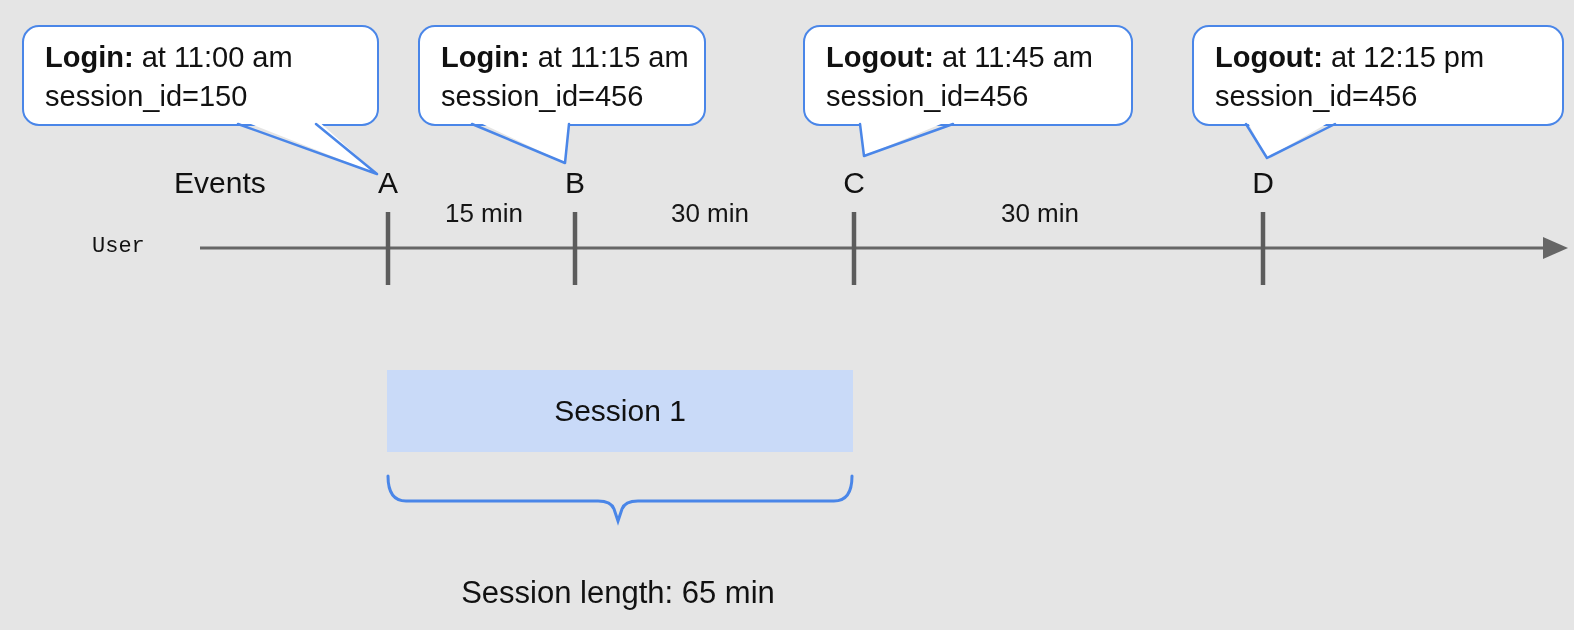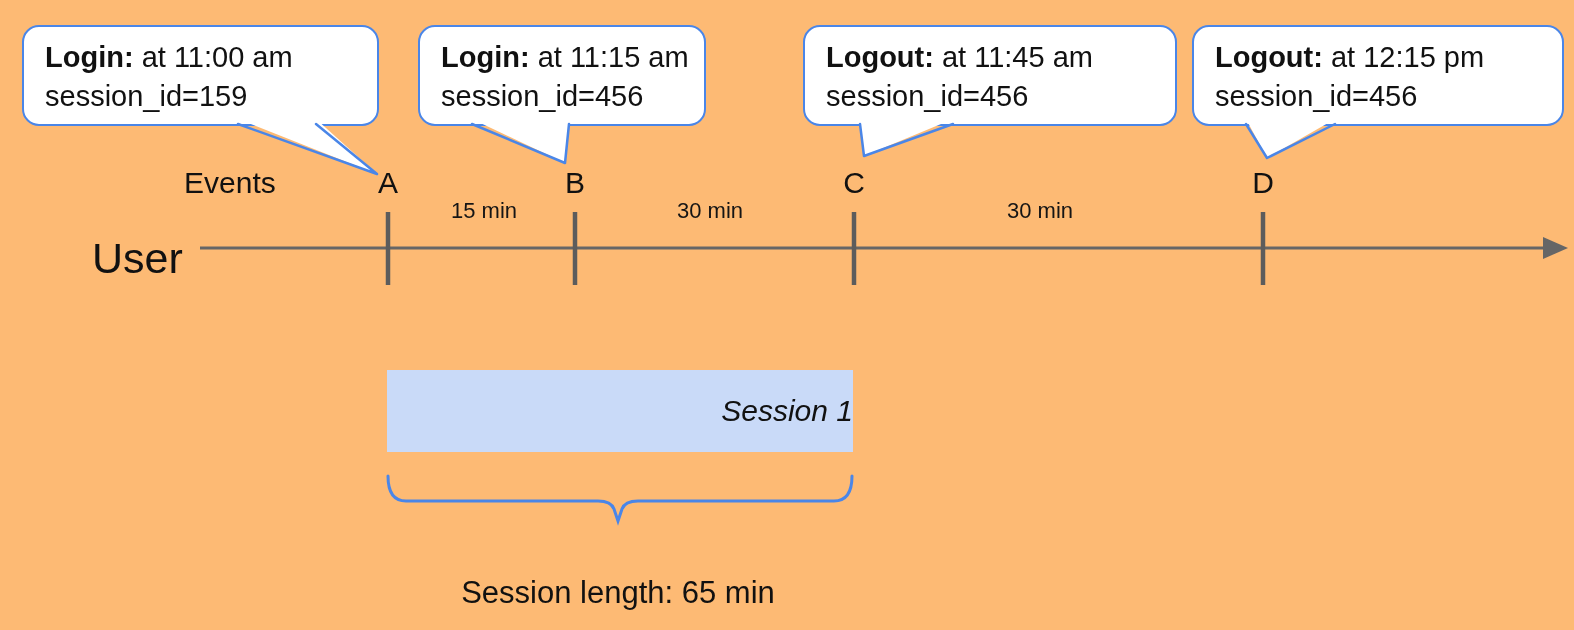--- a/index.html
+++ b/index.html
@@ -5,21 +5,21 @@
   html, body {
     margin: 0;
     padding: 0;
     background: #ffffff;
     font-family: "Liberation Sans", sans-serif;
   }
   #canvas {
     position: relative;
     width: 1574px;
     height: 630px;
-    background: #fdba74;
+    background: #e5e5e5;
     overflow: hidden;
   }
   
   .bubble {
     position: absolute;
     top: 25px;
     height: 101px;
     box-sizing: border-box;
     border: 2.5px solid #4a86e8;
     border-radius: 17px;
@@ -50,67 +50,66 @@
     white-space: nowrap;
     z-index: 3;
   }
   .events-lbl { font-size: 30px; }
   .event-letter {
     font-size: 30px;
     transform: translateX(-50%);
     top: 166px;
   }
   .interval-lbl {
-    font-size: 22px;
+    font-size: 26px;
     transform: translateX(-50%);
     top: 198px;
     color: #151515;
   }
-  .user-lbl { font-size: 43px; left: 92px; top: 234px; }
+  .user-lbl { font-size: 22px; left: 92px; top: 234px; font-family: Liberation Mono, monospace; }
   
   .session-box {
     position: absolute;
     left: 387px;
     top: 370px;
     width: 466px;
     height: 82px;
     background: #c9daf8;
     display: flex;
     align-items: center;
-    justify-content: flex-end;
+    justify-content: center;
     font-size: 30px;
     color: #111111;
     z-index: 1;
-    font-style: italic;
   }
   .session-length {
     position: absolute;
     left: 618px;
     top: 575px;
     transform: translateX(-50%);
     font-size: 31px;
     color: #111111;
     z-index: 3;
     white-space: nowrap;
   }
 </style>
 </head>
 <body>
 
 <div id="canvas">
 
   <div class="bubble" style="left:22px;  width:357px;">
     <div class="b-line"><span class="b-bold">Login:</span><span> at 11:00 am</span></div>
-    <div class="b-line">session_id=159</div>
+    <div class="b-line">session_id=150</div>
   </div>
   <div class="bubble" style="left:418px; width:288px;">
     <div class="b-line"><span class="b-bold">Login:</span><span> at 11:15 am</span></div>
     <div class="b-line">session_id=456</div>
   </div>
-  <div class="bubble" style="left:803px; width:374px;">
+  <div class="bubble" style="left:803px; width:330px;">
     <div class="b-line"><span class="b-bold">Logout:</span><span> at 11:45 am</span></div>
     <div class="b-line">session_id=456</div>
   </div>
   <div class="bubble" style="left:1192px; width:372px;">
     <div class="b-line"><span class="b-bold">Logout:</span><span> at 12:15 pm</span></div>
     <div class="b-line">session_id=456</div>
   </div>
 
   <svg id="overlay" viewBox="0 0 1574 630" xmlns="http://www.w3.org/2000/svg">
 
@@ -135,21 +134,21 @@
     <polygon points="1543,237 1568,248 1543,259" fill="#666666"></polygon>
 
     <line x1="388" y1="212" x2="388" y2="285" stroke="#5c5c5c" stroke-width="4.5"></line>
     <line x1="575" y1="212" x2="575" y2="285" stroke="#5c5c5c" stroke-width="4.5"></line>
     <line x1="854" y1="212" x2="854" y2="285" stroke="#5c5c5c" stroke-width="4.5"></line>
     <line x1="1263" y1="212" x2="1263" y2="285" stroke="#5c5c5c" stroke-width="4.5"></line>
 
     <path d="M388,476 Q388,501 406,501 L598,501 Q611,501 614,509 L618,521 L622,509 Q625,501 638,501 L834,501 Q852,501 852,476" fill="none" stroke="#4a86e8" stroke-width="3" stroke-linecap="round"></path>
   </svg>
 
-  <span class="lbl events-lbl" style="left:184px; top:166px;">Events</span>
+  <span class="lbl events-lbl" style="left:174px; top:166px;">Events</span>
   <span class="lbl event-letter" style="left:388px;">A</span>
   <span class="lbl event-letter" style="left:575px;">B</span>
   <span class="lbl event-letter" style="left:854px;">C</span>
   <span class="lbl event-letter" style="left:1263px;">D</span>
   <span class="lbl interval-lbl" style="left:484px;">15 min</span>
   <span class="lbl interval-lbl" style="left:710px;">30 min</span>
   <span class="lbl interval-lbl" style="left:1040px;">30 min</span>
   <span class="lbl user-lbl">User</span>
 
   <div class="session-box">

